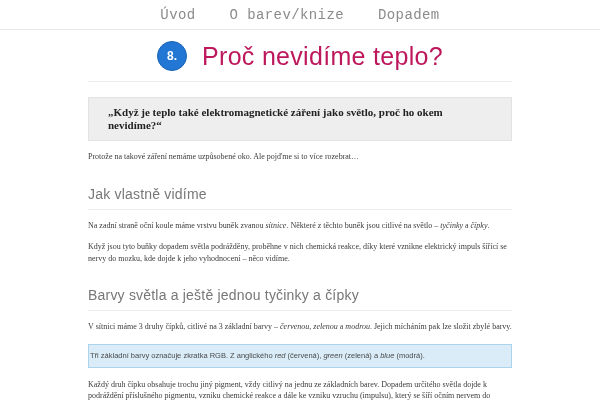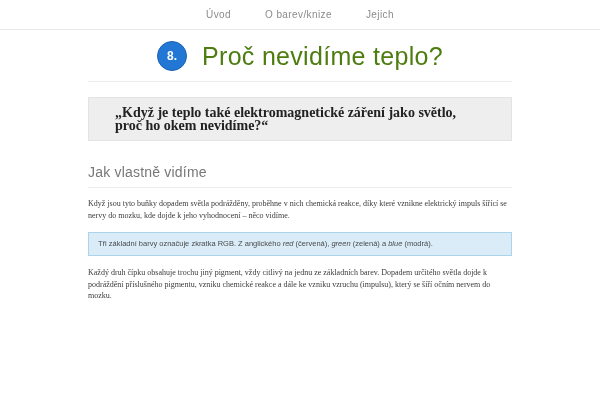--- a/index.html
+++ b/index.html
@@ -17,86 +17,90 @@
   body{
     width:600px;height:400px;overflow:hidden;background:#ffffff;
     font-family:"Liberation Serif",serif;color:var(--body-text);
   }
   
   .topnav{
     height:30px;display:flex;align-items:center;justify-content:center;gap:34px;
     border-bottom:1px solid #e8e8e8;background:#ffffff;
   }
   .topnav a{
-    font-family:Liberation Sans, sans-serif;font-size:10px;letter-spacing:.4px;
+    font-family:Liberation Mono, monospace;font-size:14px;letter-spacing:.4px;
     color:#8b8b8b;text-decoration:none;cursor:pointer;
   }
   
   .content{width:424px;margin:0 auto;}
   
   .chapter-header{
     margin-top:11px;padding-bottom:10px;border-bottom:1px solid var(--rule);
     display:flex;align-items:center;justify-content:center;gap:15px;
   }
   .chapter-num{
     width:30px;height:30px;border-radius:50%;flex:0 0 30px;
     background:var(--accent-blue);border:1px solid #1a63b8;
     color:#ffffff;font-family:"Liberation Sans",sans-serif;font-size:12px;font-weight:bold;
     display:flex;align-items:center;justify-content:center;
   }
   h1{
     margin:0;font-family:"Liberation Sans",sans-serif;font-weight:400;
-    font-size:25px;color:#4d7c0f;letter-spacing:.3px;
+    font-size:25px;color:#be185d;letter-spacing:.3px;
   }
   
   .quote{
     margin:15px 0 0;background:var(--quote-bg);border:1px solid var(--quote-border);
-    padding:8px 26px;font-size:14px;font-weight:bold;color:#222222;line-height:13px;
+    padding:8px 19px;font-size:11px;font-weight:bold;color:#222222;line-height:13px;
   }
   
   p.body-p{margin:10px 0;font-size:8px;line-height:11.5px;color:var(--body-text);}
   p.body-p i{font-style:italic;}
   
   h2{
     margin:23px 0 9px;padding-bottom:7px;border-bottom:1px solid var(--rule);
     font-family:"Liberation Sans",sans-serif;font-weight:400;
     font-size:14px;color:var(--heading-gray);letter-spacing:.2px;
   }
   
   .infobox{
-    margin:11px 0;padding:6px 9px;background:var(--info-bg);
+    margin:11px 0;padding:6px 1px;background:var(--info-bg);
     border:1px solid var(--info-border);
     font-family:"Liberation Sans",sans-serif;font-size:7.5px;line-height:10px;color:#4a4a4a;
   }
   .infobox i{font-style:italic;}
 </style>
 </head>
 <body>
 
 <nav class="topnav">
   <a>Úvod</a>
   <a>O barev/knize</a>
-  <a>Jejich</a>
+  <a>Dopadem</a>
 </nav>
 
 <main class="content">
 
   <header class="chapter-header">
     <span class="chapter-num">8.</span>
     <h1>Proč nevidíme teplo?</h1>
   </header>
 
   <blockquote class="quote">„Když je teplo také elektromagnetické záření jako světlo, proč ho okem nevidíme?“</blockquote>
 
+  <p class="body-p">Protože na takové záření nemáme uzpůsobené oko. Ale pojďme si to více rozebrat…</p>
 
   <h2>Jak vlastně vidíme</h2>
 
+  <p class="body-p"><span>Na zadní straně oční koule máme vrstvu buněk zvanou </span><i>sítnice</i><span>. Některé z těchto buněk jsou citlivé na světlo – </span><i>tyčinky</i><span> a </span><i>čípky</i><span>.</span></p>
 
   <p class="body-p">Když jsou tyto buňky dopadem světla podrážděny, proběhne v nich chemická reakce, díky které vznikne elektrický impuls šířící se nervy do mozku, kde dojde k jeho vyhodnocení – něco vidíme.</p>
 
+  <h2>Barvy světla a ještě jednou tyčinky a čípky</h2>
 
 
+  <p class="body-p"><span>V sítnici máme 3 druhy čípků, citlivé na 3 základní barvy – </span><i>červenou</i><span>, </span><i>zelenou</i><span> a </span><i>modrou</i><span>. Jejich mícháním pak lze složit zbylé barvy.</span></p>
 
   <div class="infobox"><span>Tři základní barvy označuje zkratka RGB. Z anglického </span><i>red</i><span> (červená), </span><i>green</i><span> (zelená) a </span><i>blue</i><span> (modrá).</span></div>
 
   <p class="body-p">Každý druh čípku obsahuje trochu jiný pigment, vždy citlivý na jednu ze základních barev. Dopadem určitého světla dojde k podráždění příslušného pigmentu, vzniku chemické reakce a dále ke vzniku vzruchu (impulsu), který se šíří očním nervem do mozku.</p>
 
 </main>
 
 </body></html>

